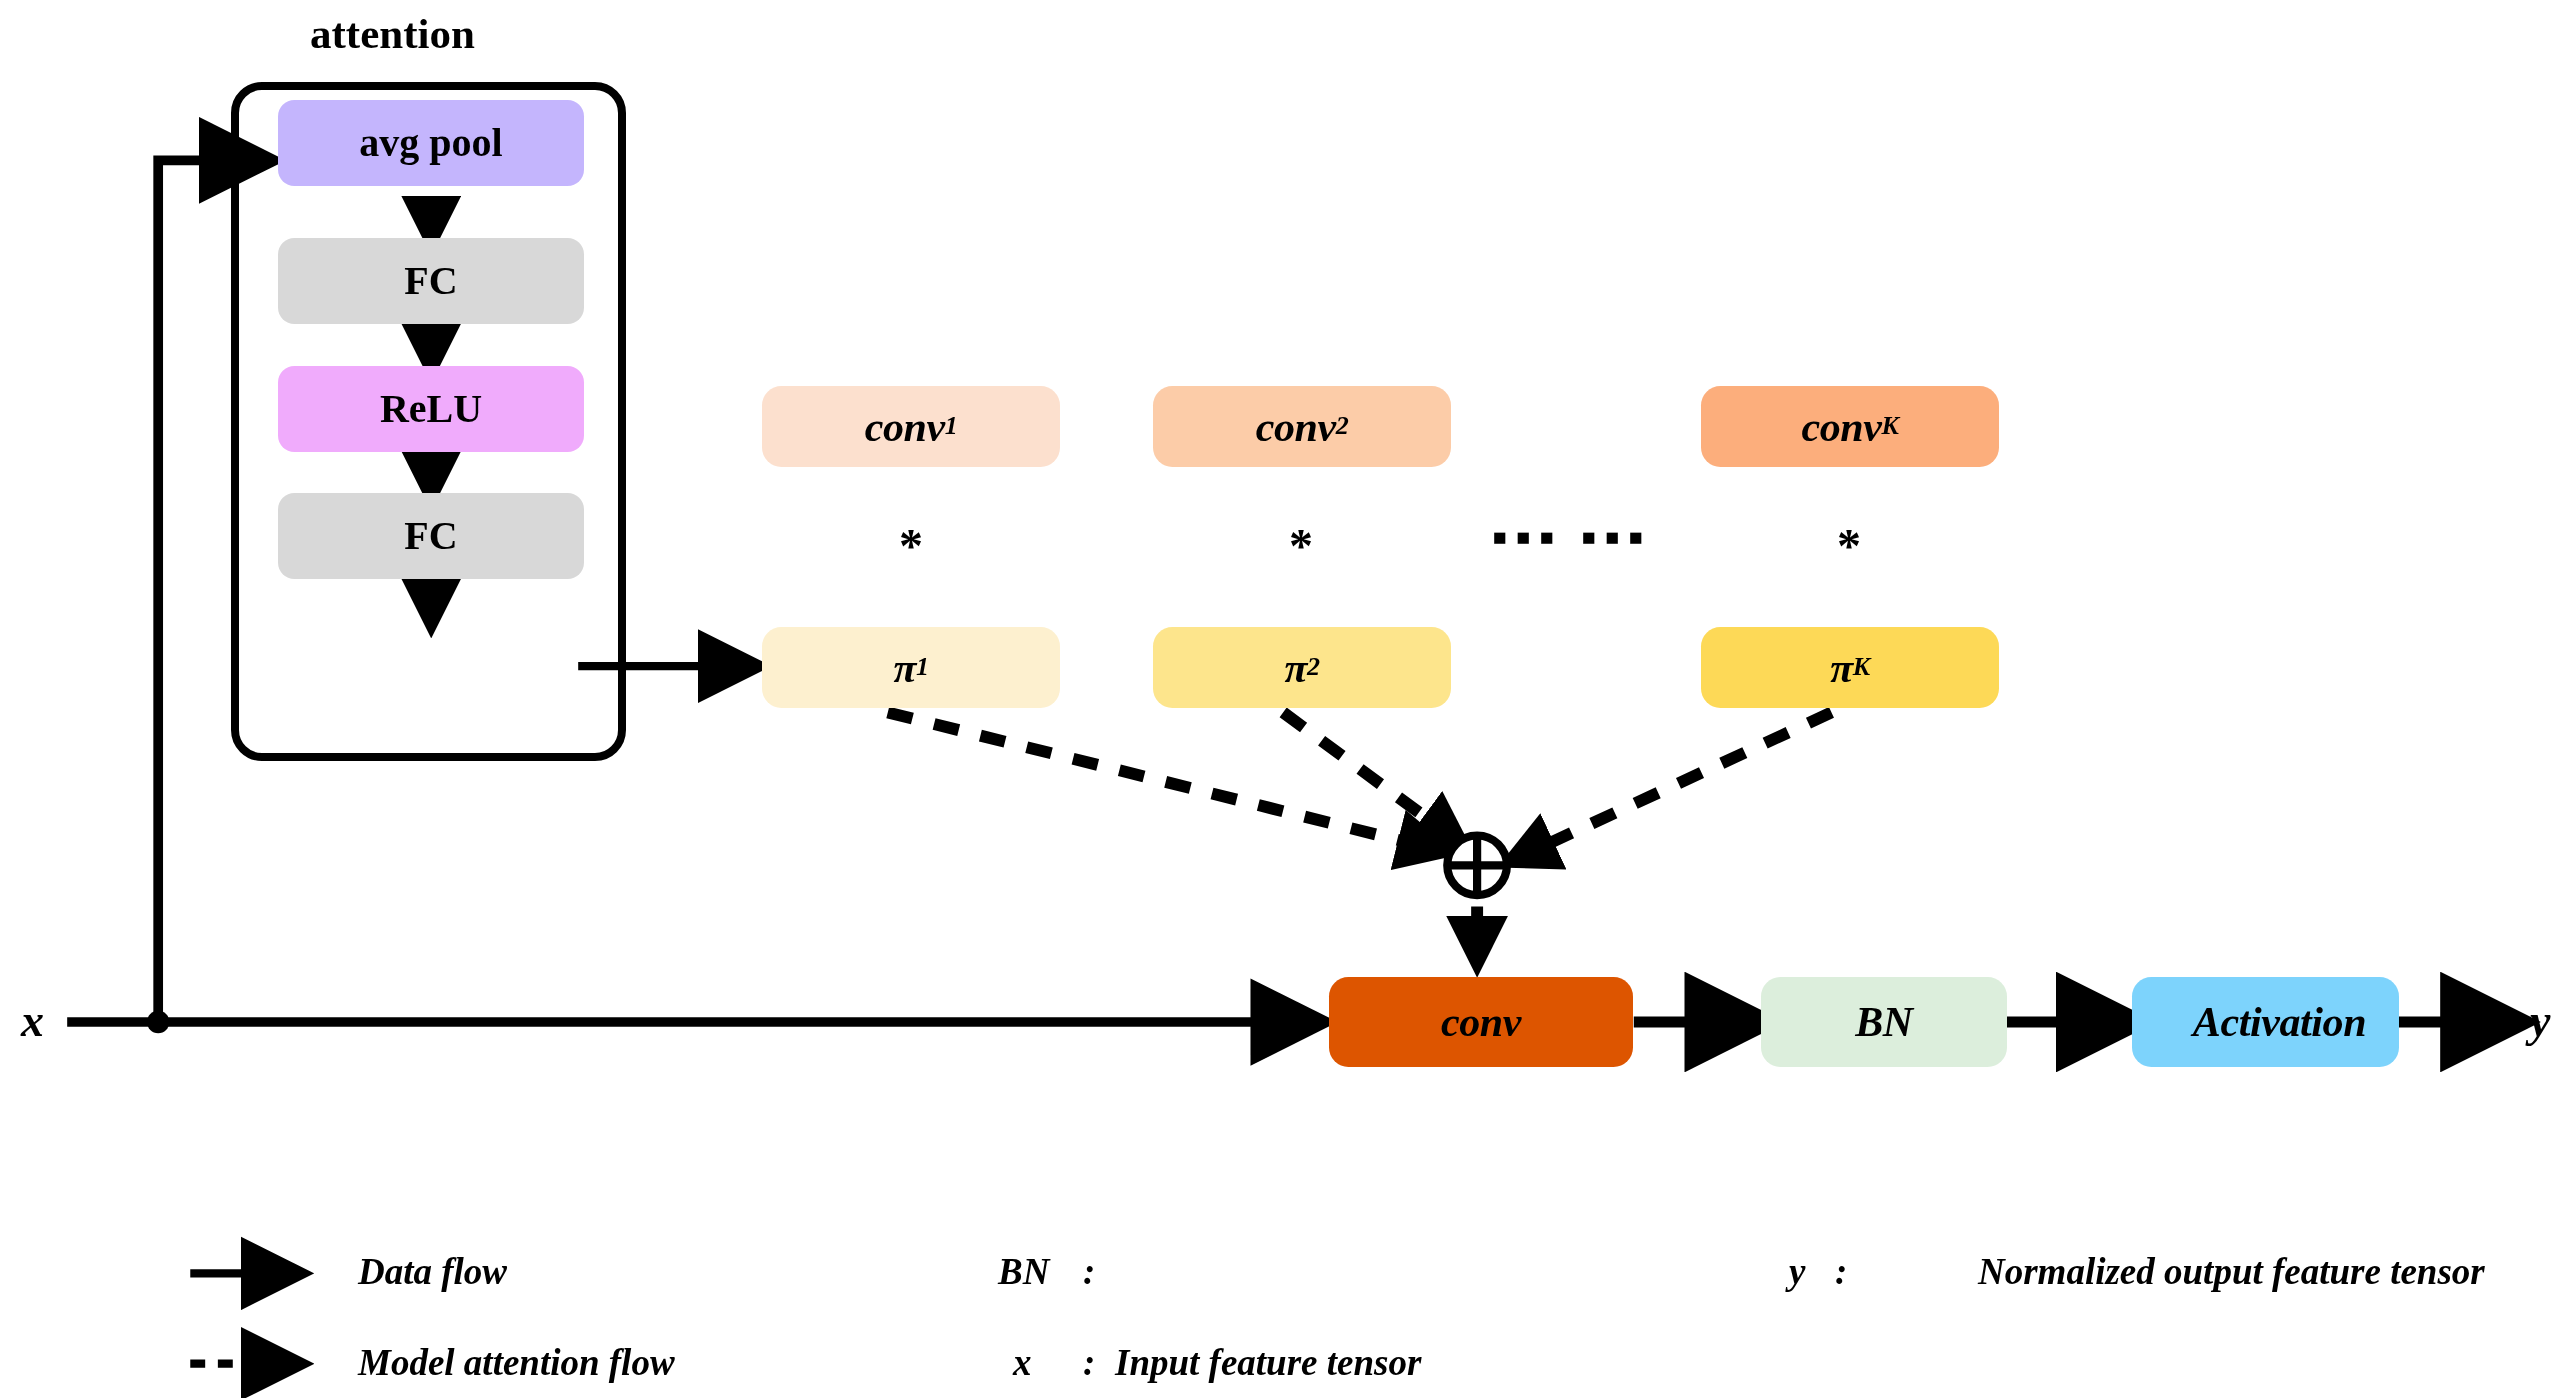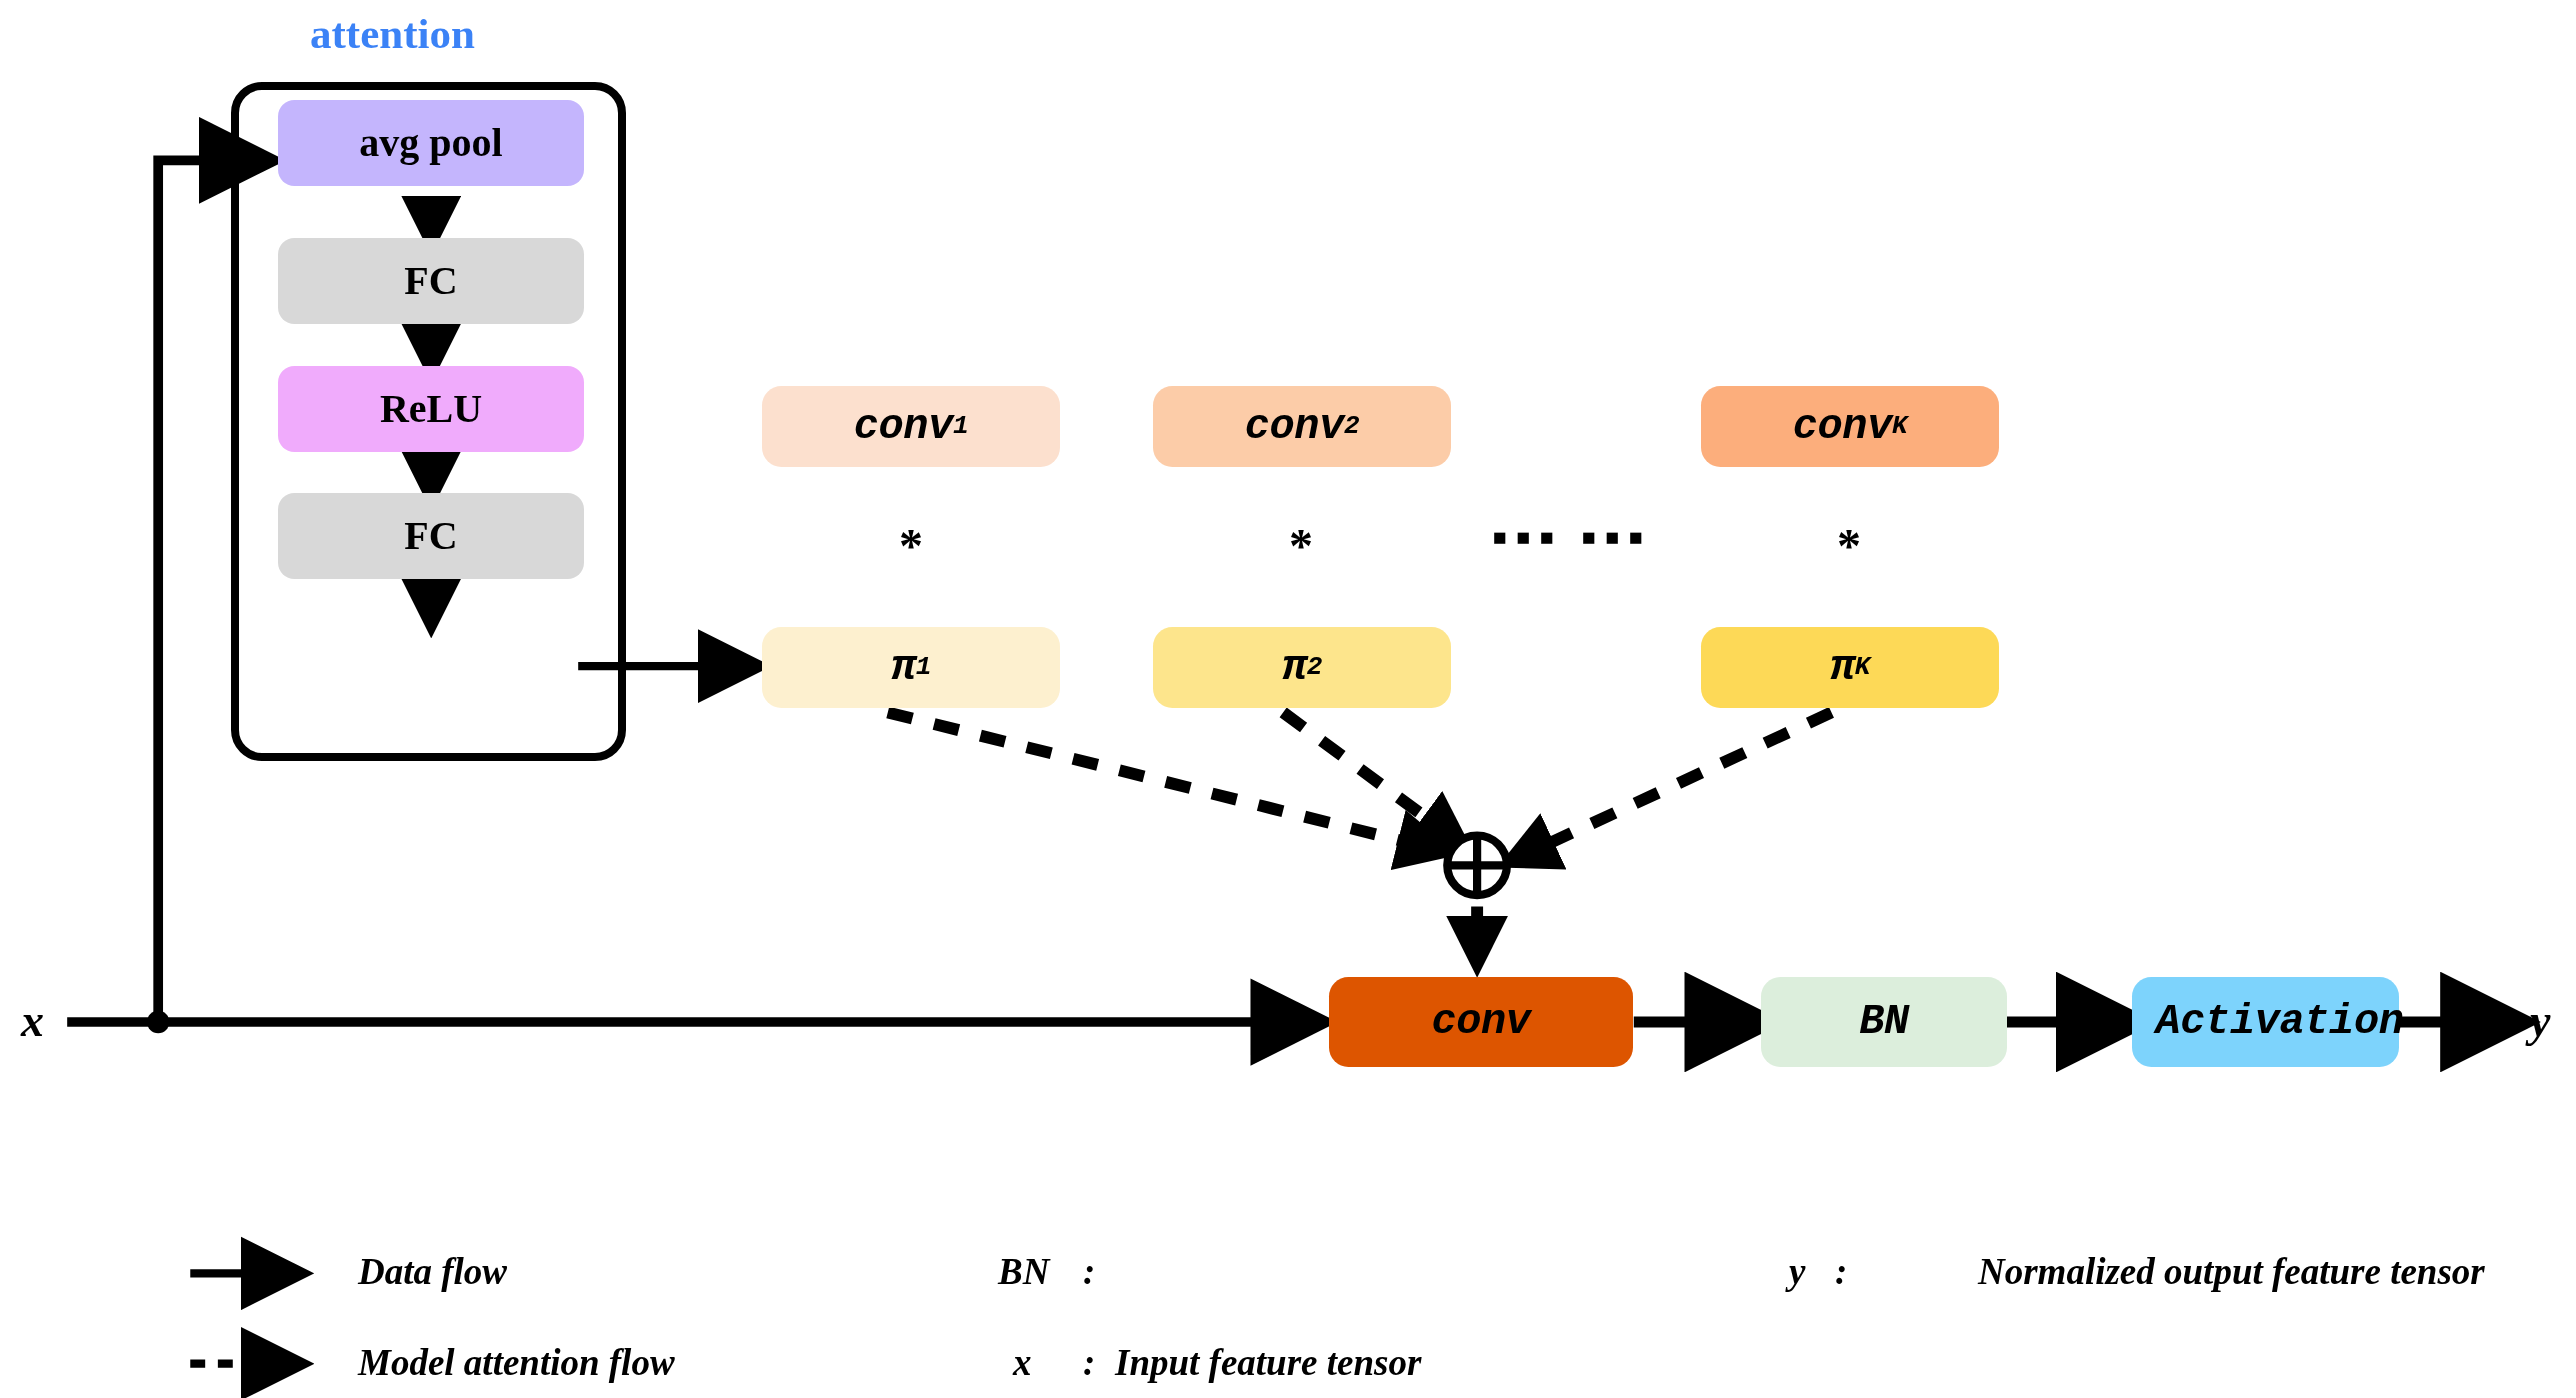--- a/index.html
+++ b/index.html
@@ -45,42 +45,42 @@
     font-style: normal;
     font-size: 40px;
     border-radius: 16.4px;
   }
 
   
   .it-node {
     font-weight: bold;
     font-style: italic;
     font-size: 42px;
-    font-family: Liberation Mono, monospace;
+    font-family: Liberation Serif, serif;
     letter-spacing: -0.4px;
   }
   .it-node sub {
     font-size: 0.62em;
     font-style: italic;
     vertical-align: -0.22em;
   }
 
   
   #attention-container {
     position: absolute;
     border: 8.2px solid #000000;
     border-radius: 31px;
     box-sizing: border-box;
     background: transparent;
   }
   #attention-title {
     position: absolute;
     font-weight: bold;
     font-size: 43px;
-    color: #3b82f6;
+    color: #000000;
     white-space: nowrap;
   }
 
   
   .plain-label {
     position: absolute;
     color: #000;
     white-space: nowrap;
     line-height: 1;
   }

